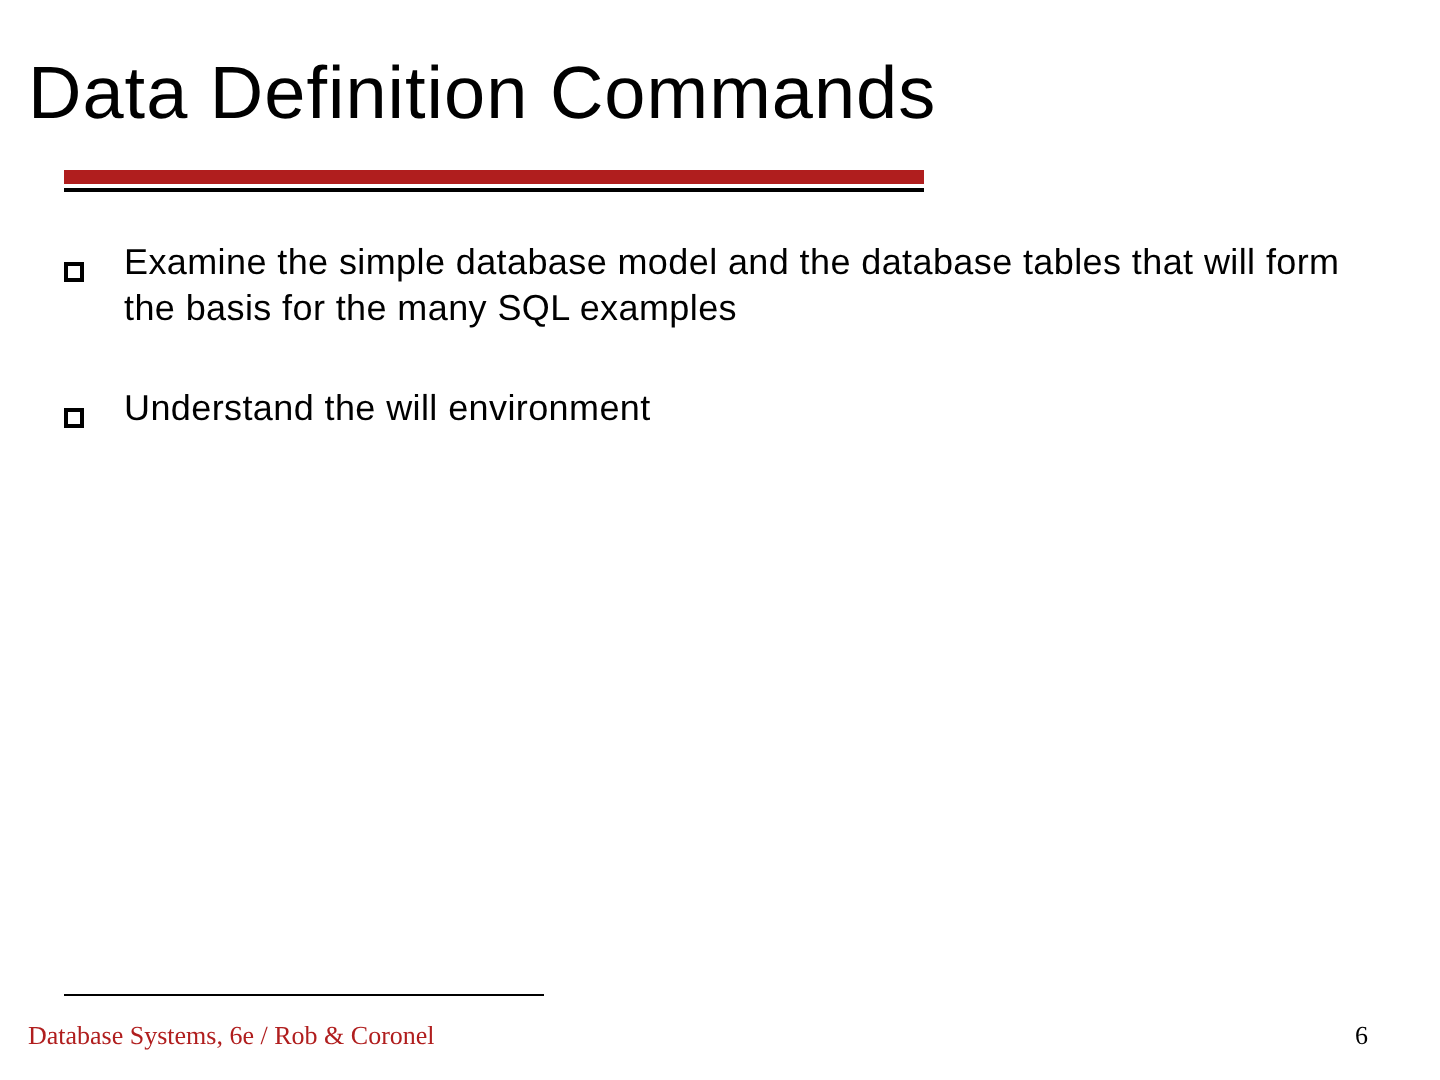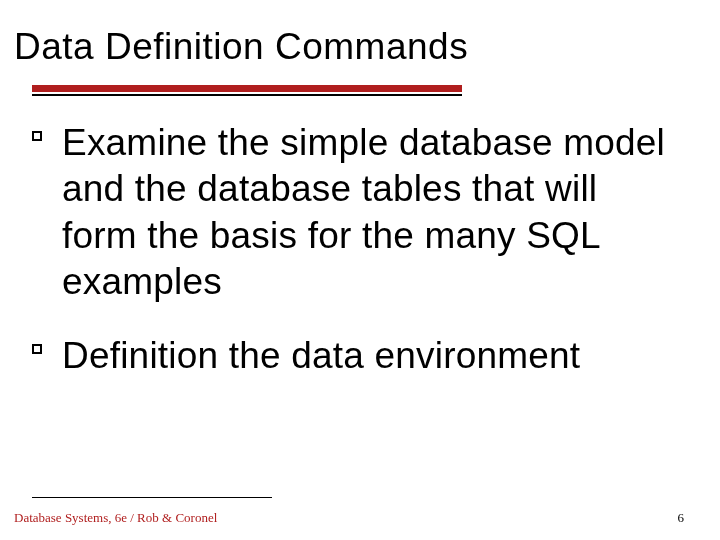--- a/index.html
+++ b/index.html
@@ -55,21 +55,21 @@
   .bullet-box {
     width: 10px;
     height: 10px;
     border: 2px solid #000;
     box-sizing: border-box;
     margin-top: 11px;
     margin-right: 20px;
     flex: 0 0 auto;
   }
   .bullet-text {
-    font-size: 37px;
+    font-size: 18px;
     line-height: 1.25;
     letter-spacing: 0.2px;
   }
   .footer-rule {
     position: absolute;
     bottom: 42px;
     left: 32px;
     width: 240px;
     height: 1px;
     background: #000;
@@ -103,21 +103,21 @@
     <div class="rule-black"></div>
   </div>
 
   <div class="body">
     <div class="bullet-item">
       <span class="bullet-box"></span>
       <span class="bullet-text">Examine the simple database model and the database tables that will form the basis for the many SQL examples</span>
     </div>
     <div class="bullet-item">
       <span class="bullet-box"></span>
-      <span class="bullet-text">Definition the data environment</span>
+      <span class="bullet-text">Understand the will environment</span>
     </div>
   </div>
 
   <div class="footer-rule"></div>
   <div class="footer-left">Database Systems, 6e / Rob &amp; Coronel</div>
   <div class="footer-right">6</div>
 
 </div>
 
 </body></html>

